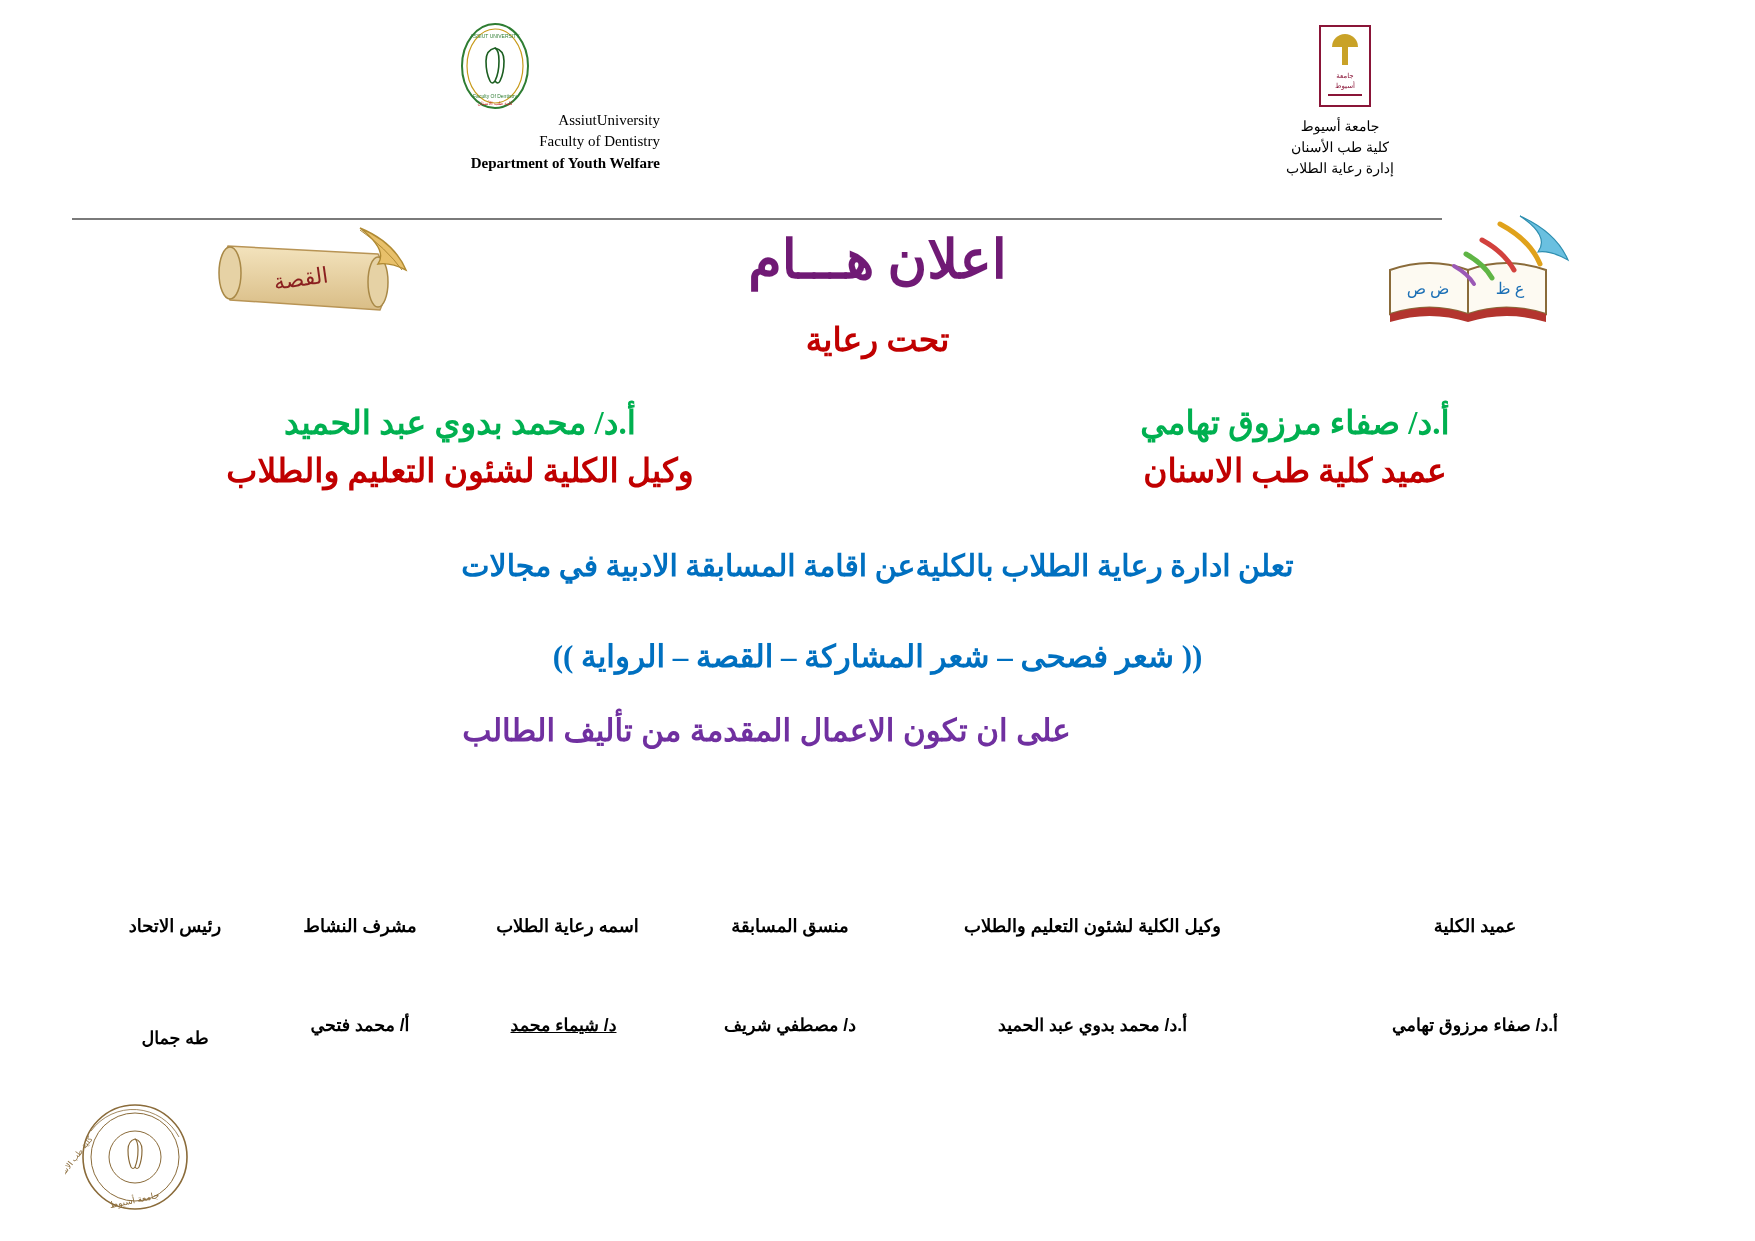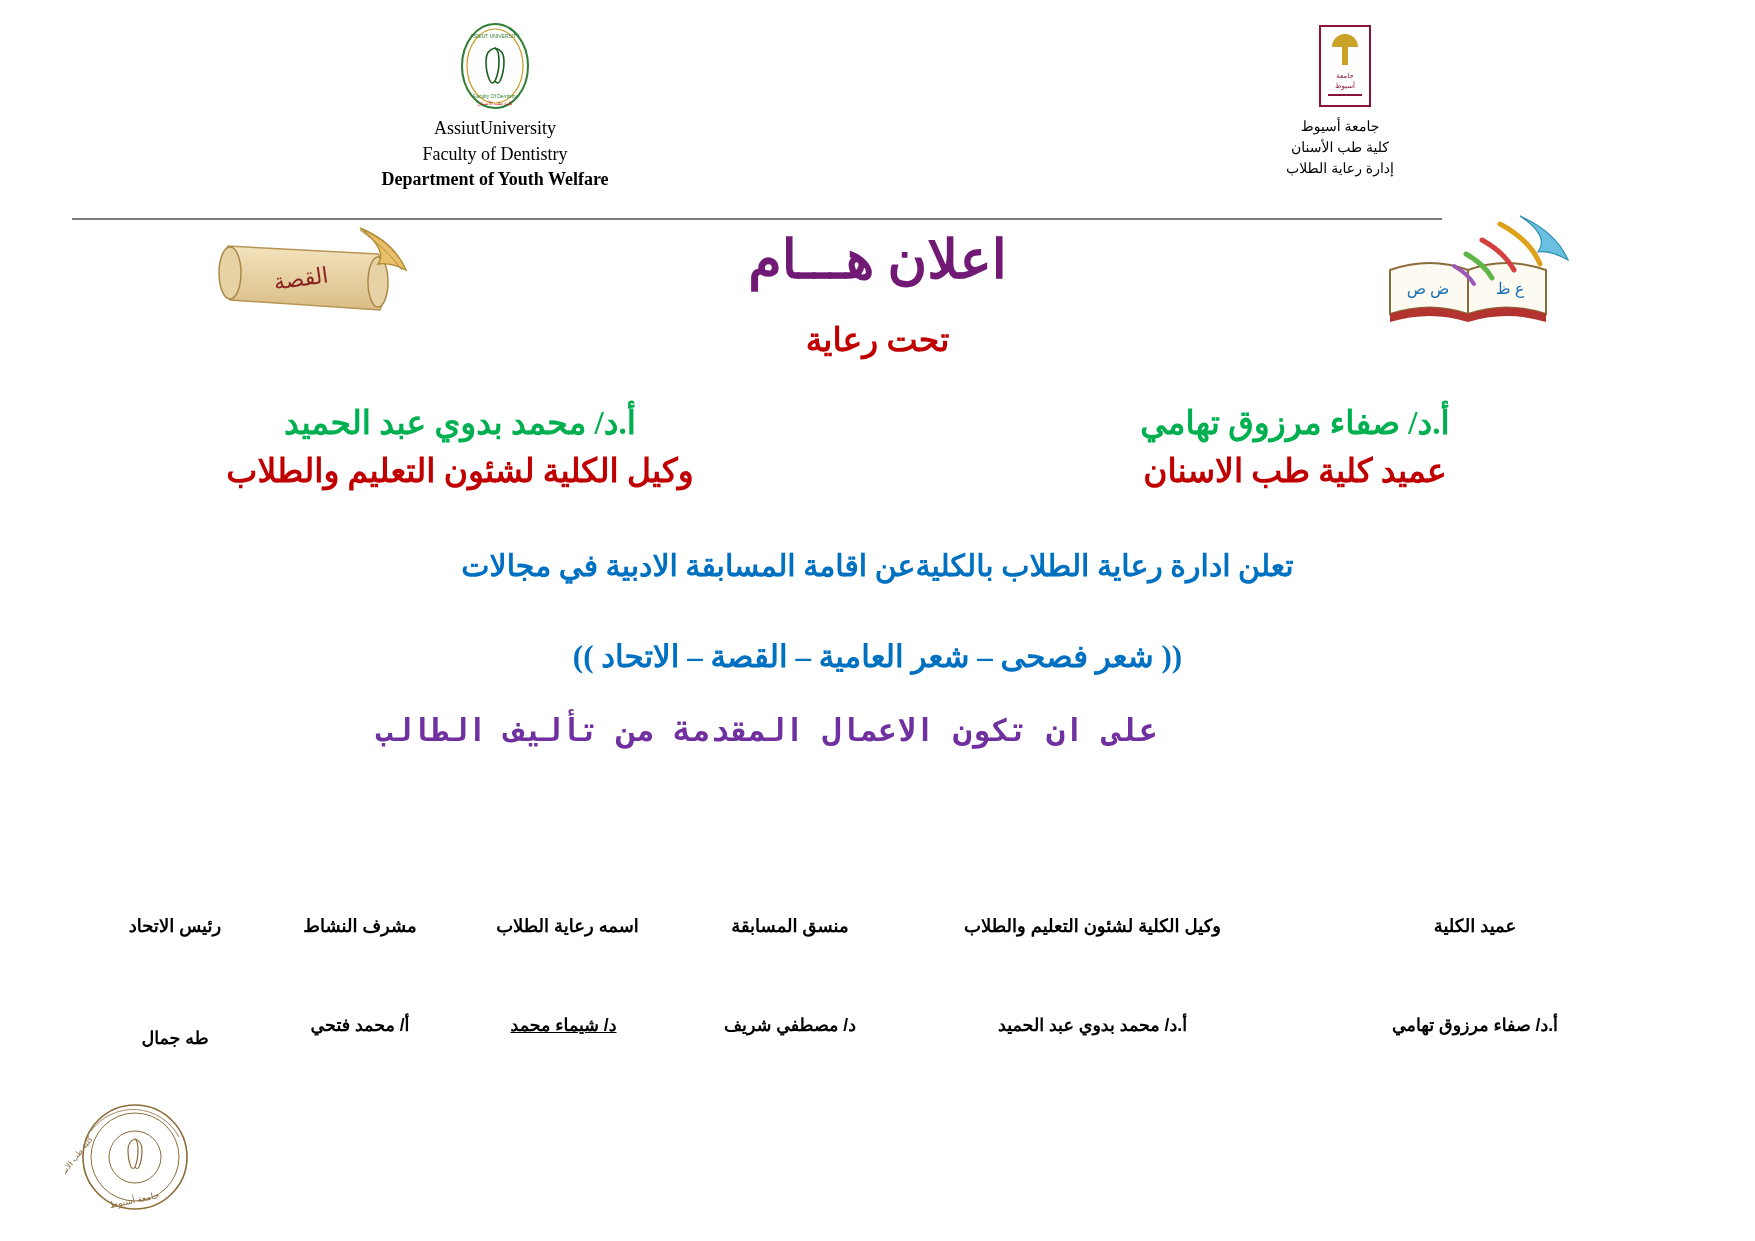--- a/index.html
+++ b/index.html
@@ -47,25 +47,25 @@
   .logo-dent {
     width: 72px;
     height: 88px;
     margin: 0 auto;
     position: relative;
   }
   .logo-dent svg { display:block; }
 
   .en-lines {
     font-family: "Liberation Serif", serif;
-    font-size: 18px;
+    font-size: 15px;
     line-height: 1.42;
     color: #000;
-    margin-top: 6px;
     direction: ltr;
+    text-align: right;
   }
   .en-lines .bold { font-weight: bold; }
 
   .ar-lines {
     font-family: "Liberation Sans", sans-serif;
     font-size: 14px;
     line-height: 1.5;
     color: #000;
     margin-top: 6px;
     direction: rtl;
@@ -176,21 +176,21 @@
     font-weight: bold;
     font-size: 31px;
     color: #0070c0;
   }
   .body-line3 {
     position: absolute;
     top: 712px;
     left: 0;
     width: 1533px;
     text-align: center;
-    font-family: Liberation Mono, monospace;
+    font-family: Liberation Sans, sans-serif;
     font-weight: bold;
     font-size: 31px;
     color: #7030a0;
   }
   .body-para {
     position: absolute;
     top: 782px;
     left: 255px;
     width: 1480px;
     text-align: center;
@@ -325,21 +325,21 @@
       <div class="c-green">أ.د/ صفاء مرزوق تهامي</div>
       <div class="c-red">عميد كلية طب الاسنان</div>
     </div>
     <div class="patron-left">
       <div class="c-green">أ.د/ محمد بدوي عبد الحميد</div>
       <div class="c-red">وكيل الكلية لشئون التعليم والطلاب</div>
     </div>
   </div>
 
   <div class="body-line1">تعلن ادارة رعاية الطلاب بالكليةعن اقامة المسابقة الادبية في مجالات</div>
-  <div class="body-line2">(( شعر فصحى – شعر العامية – القصة – الاتحاد ))</div>
+  <div class="body-line2">(( شعر فصحى – شعر المشاركة – القصة – الرواية ))</div>
   <div class="body-line3">على ان تكون الاعمال المقدمة من تأليف الطالب</div>
 
   <div class="sig-titles">
     <div class="sig-cell" style="right:1490px; width:180px;">رئيس الاتحاد</div>
     <div class="sig-cell" style="right:1300px; width:190px;">مشرف النشاط</div>
     <div class="sig-cell" style="right:1080px; width:215px;">اسمه رعاية الطلاب</div>
     <div class="sig-cell" style="right:860px; width:210px;">منسق المسابقة</div>
     <div class="sig-cell" style="right:470px; width:385px;">وكيل الكلية لشئون التعليم والطلاب</div>
     <div class="sig-cell" style="right:155px; width:250px;">عميد الكلية</div>
   </div>

